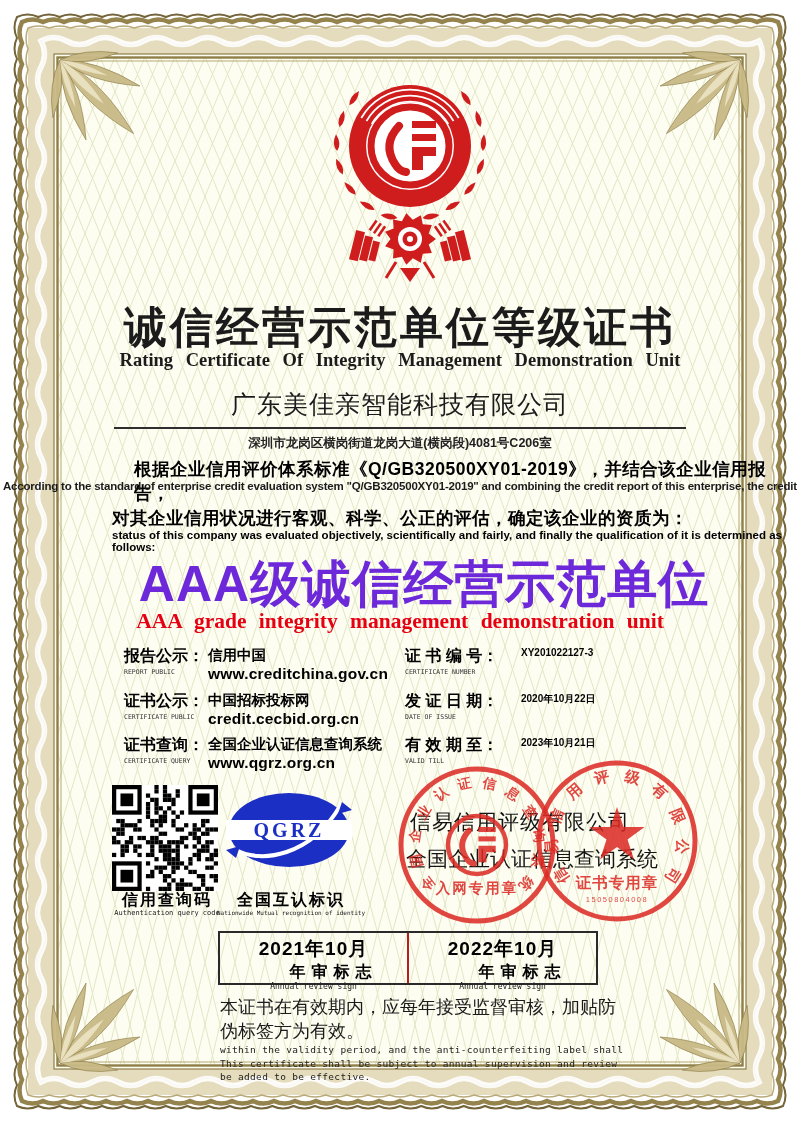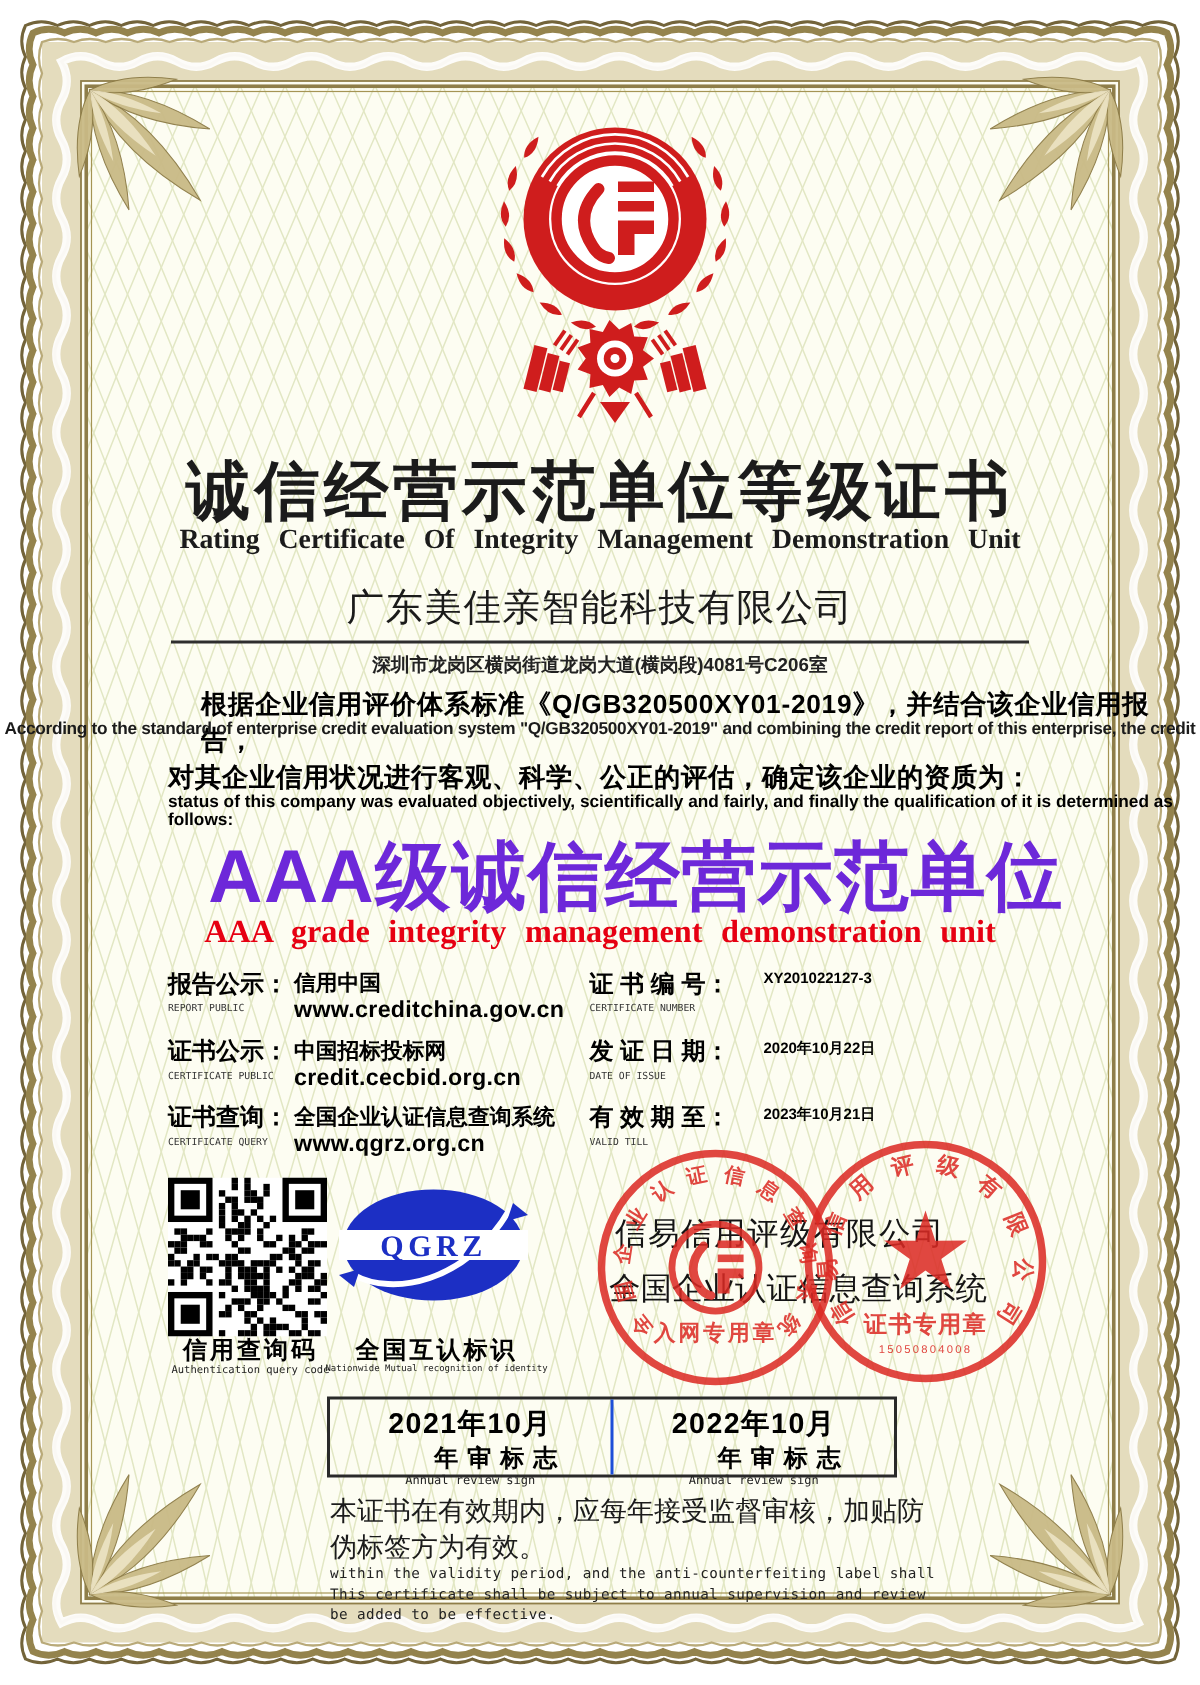--- a/index.html
+++ b/index.html
@@ -14,21 +14,21 @@
   #title-en{top:350px;font-size:18.5px;font-weight:bold;font-family:"Liberation Serif",serif;word-spacing:8px;}
   #company{top:388px;font-size:25px;letter-spacing:1px;}
   #company-line{left:114px;top:427px;width:572px;height:2px;background:#2e2e2e;z-index:2;}
   #address{top:435px;font-size:12.5px;font-weight:bold;color:#222;}
   #para1-cn{left:134px;top:457px;font-size:17.5px;font-weight:bold;z-index:2;letter-spacing:0.5px;}
   #para1-en{top:480px;font-size:11.5px;font-weight:bold;letter-spacing:-0.2px;}
   #para2-cn{left:112px;top:506px;font-size:17.5px;font-weight:bold;z-index:2;letter-spacing:0.5px;}
   #para2-en{left:112px;top:529px;font-size:11.5px;font-weight:bold;z-index:2;}
   #grade-cn{top:551px;font-size:50px;font-weight:900;letter-spacing:1px;}
   #grade-en{top:609px;font-size:21.5px;font-weight:bold;font-family:"Liberation Serif",serif;word-spacing:7px;}
-  .inforow{display:flex;z-index:2;}
+  .inforow{display:flex;z-index:2;margin-left:12px;}
   .inforow .lab{width:84px;}
   .lab-cn{font-size:16px;font-weight:bold;white-space:nowrap;}
   .lab-en{font-size:6.5px;font-family:"DejaVu Sans Mono",monospace;color:#333;margin-top:1px;white-space:nowrap;}
   .val-cn{font-size:14.5px;font-weight:bold;}
   .val-url{font-size:15.5px;font-weight:bold;letter-spacing:0.2px;}
   .rowL{left:112px;width:300px;}
   .rowR{left:393px;width:300px;}
   .rowR .lab{width:116px;}
   .rowR .val{font-size:10px;font-weight:bold;margin-top:1px;}
   #rowL1,#rowR1{top:646px;} #rowL2,#rowR2{top:691px;} #rowL3,#rowR3{top:735px;}
@@ -37,21 +37,21 @@
   .marklab{z-index:2;text-align:center;}
   #qr-label{left:107px;top:890px;width:120px;font-size:16px;font-weight:bold;letter-spacing:2px;}
   #qr-label-en{left:92px;top:909px;width:150px;font-size:7px;font-family:"DejaVu Sans Mono",monospace;color:#222;}
   #logo-label{left:229px;top:890px;width:124px;font-size:16px;font-weight:bold;letter-spacing:2px;}
   #logo-label-en{left:211px;top:909px;width:160px;font-size:6px;font-family:"DejaVu Sans Mono",monospace;color:#222;}
   #issuer1{left:410px;top:808px;font-size:21px;color:#141414;z-index:2;letter-spacing:1px;}
   #issuer2{left:406px;top:845px;font-size:21px;color:#141414;z-index:2;}
   #seal-svg{left:0;top:0;z-index:3;pointer-events:none;}
   #annual-table{left:218px;top:931px;width:380px;height:54px;border:2px solid #2a2a2a;display:flex;z-index:2;box-sizing:border-box;}
   .annual-cell{flex:1;text-align:center;padding-top:3px;}
-  .annual-cell+.annual-cell{border-left:2px solid #1d4ed8;}
+  .annual-cell+.annual-cell{border-left:2px solid #b91c1c;}
   .annual-date{font-size:19px;font-weight:bold;letter-spacing:1px;}
   .annual-cn{font-size:16px;font-weight:bold;letter-spacing:6px;margin-top:0px;padding-left:40px;}
   .annual-en{font-size:8px;font-family:"DejaVu Sans Mono",monospace;color:#222;margin-top:-1px;}
   #footer{left:220px;top:995px;width:410px;z-index:2;}
   #footer-cn{font-size:18px;font-weight:normal;color:#1b1b1b;}
   #footer .fen{font-size:9.5px;font-family:"DejaVu Sans Mono",monospace;color:#222;line-height:13.5px;letter-spacing:0.3px;}
   #footer .fen:first-of-type{margin-top:3px;}
 </style>
 </head>
 <body>

